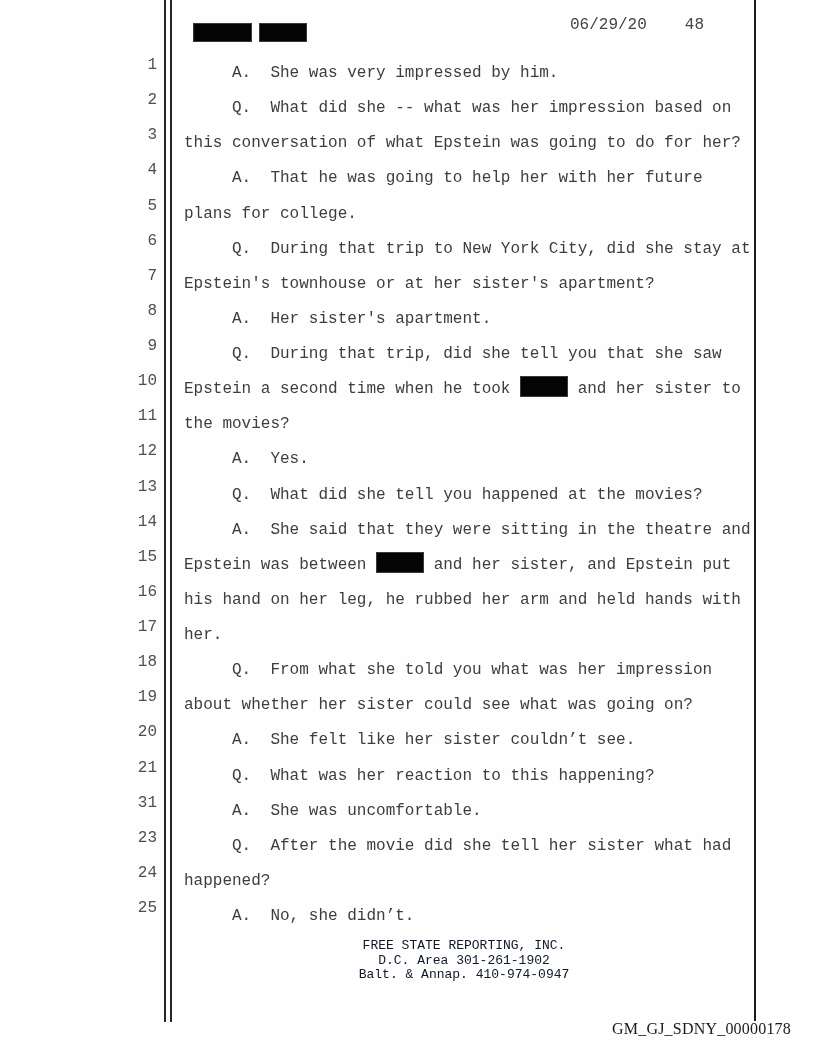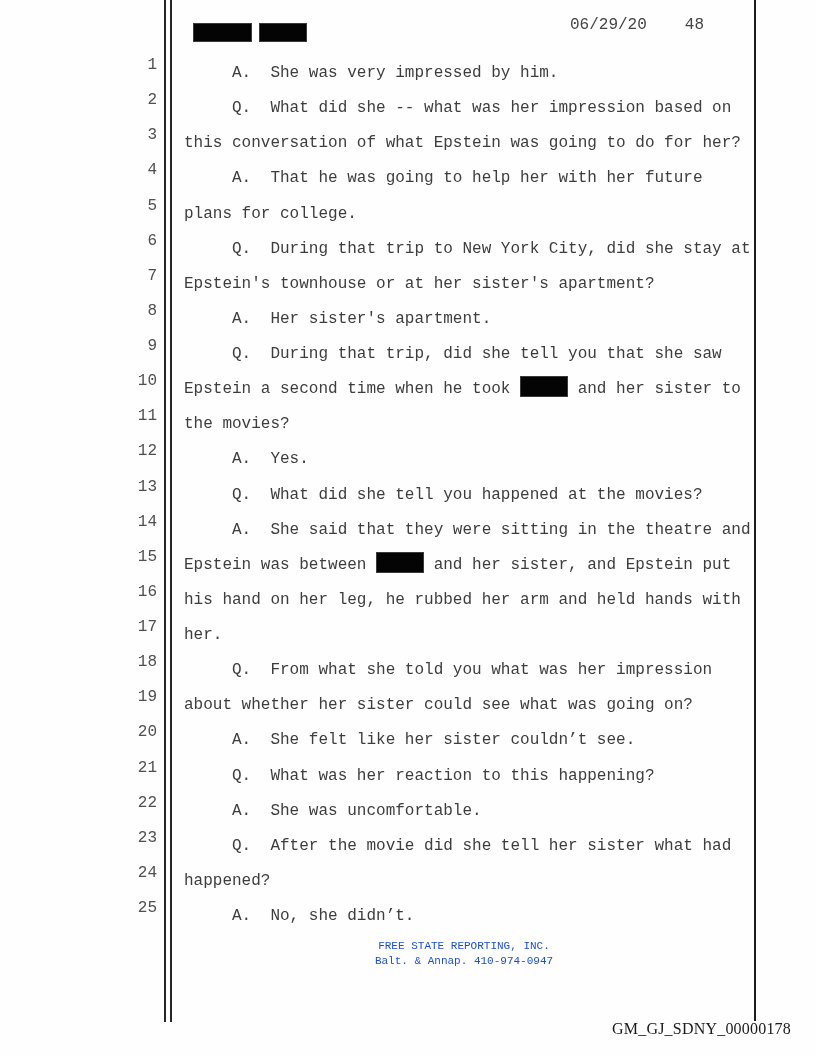--- a/index.html
+++ b/index.html
@@ -43,22 +43,22 @@
   }
   .row{height:35.13px;}
   .redact-inline{
     display:inline-block;width:48px;height:21px;background:#040404;
     border:1px solid #3a3a3a;box-sizing:border-box;
     vertical-align:-4px;
   }
   
   .footer{
     position:absolute;left:184px;top:939px;width:560px;
-    text-align:center;font-size:11px;line-height:14.6px;
-    color:#1d4ed8;
+    text-align:center;font-size:13px;line-height:14.6px;
+    color:#0f172a;
   }
   .footer div{white-space:pre;}
   
   .bates{
     position:absolute;right:25px;top:1020px;
     font-family:"Liberation Serif","DejaVu Serif",serif;
     font-size:16px;color:#1a1a1a;letter-spacing:0.2px;
   }
 </style>
 </head>
@@ -89,27 +89,28 @@
       <div class="row">12</div>
       <div class="row">13</div>
       <div class="row">14</div>
       <div class="row">15</div>
       <div class="row">16</div>
       <div class="row">17</div>
       <div class="row">18</div>
       <div class="row">19</div>
       <div class="row">20</div>
       <div class="row">21</div>
-      <div class="row">22</div>
+      <div class="row">31</div>
       <div class="row">23</div>
       <div class="row">24</div>
       <div class="row">25</div>
     </div>
   <div class="text-col" id="text-col"><div class="row"><span>     A.  She was very impressed by him.</span></div><div class="row"><span>     Q.  What did she -- what was her impression based on</span></div><div class="row"><span>this conversation of what Epstein was going to do for her?</span></div><div class="row"><span>     A.  That he was going to help her with her future</span></div><div class="row"><span>plans for college.</span></div><div class="row"><span>     Q.  During that trip to New York City, did she stay at</span></div><div class="row"><span>Epstein's townhouse or at her sister's apartment?</span></div><div class="row"><span>     A.  Her sister's apartment.</span></div><div class="row"><span>     Q.  During that trip, did she tell you that she saw</span></div><div class="row"><span>Epstein a second time when he took </span><span class="redact-inline"></span><span> and her sister to</span></div><div class="row"><span>the movies?</span></div><div class="row"><span>     A.  Yes.</span></div><div class="row"><span>     Q.  What did she tell you happened at the movies?</span></div><div class="row"><span>     A.  She said that they were sitting in the theatre and</span></div><div class="row"><span>Epstein was between </span><span class="redact-inline"></span><span> and her sister, and Epstein put</span></div><div class="row"><span>his hand on her leg, he rubbed her arm and held hands with</span></div><div class="row"><span>her.</span></div><div class="row"><span>     Q.  From what she told you what was her impression</span></div><div class="row"><span>about whether her sister could see what was going on?</span></div><div class="row"><span>     A.  She felt like her sister couldn’t see.</span></div><div class="row"><span>     Q.  What was her reaction to this happening?</span></div><div class="row"><span>     A.  She was uncomfortable.</span></div><div class="row"><span>     Q.  After the movie did she tell her sister what had</span></div><div class="row"><span>happened?</span></div><div class="row"><span>     A.  No, she didn’t.</span></div></div>
 
   <div class="footer">
     <div>FREE STATE REPORTING, INC.</div>
+    <div>D.C. Area 301-261-1902</div>
     <div>Balt. &amp; Annap. 410-974-0947</div>
   </div>
 
   <div class="bates">GM_GJ_SDNY_00000178</div>
 
 </div>
 
 </body></html>

